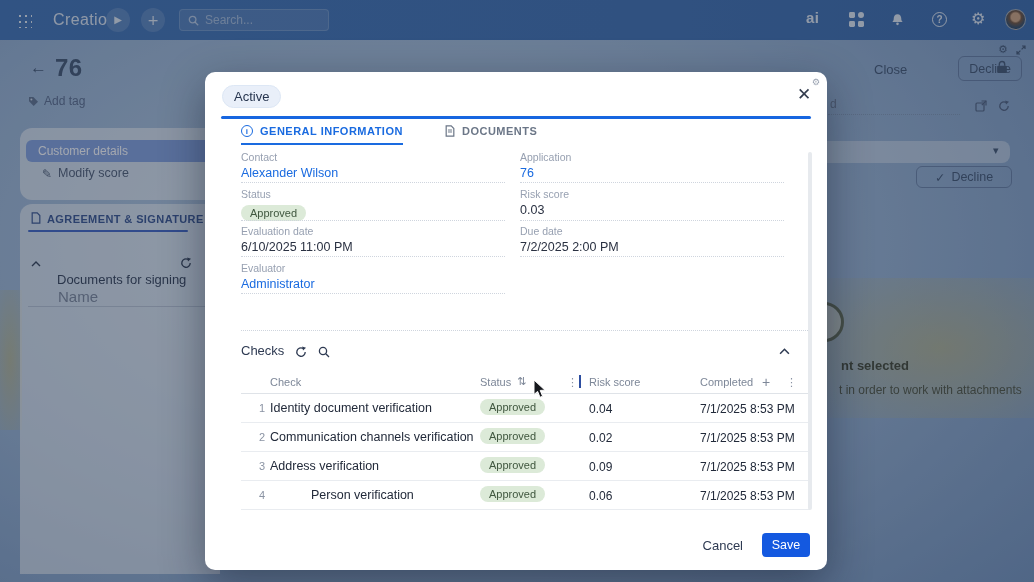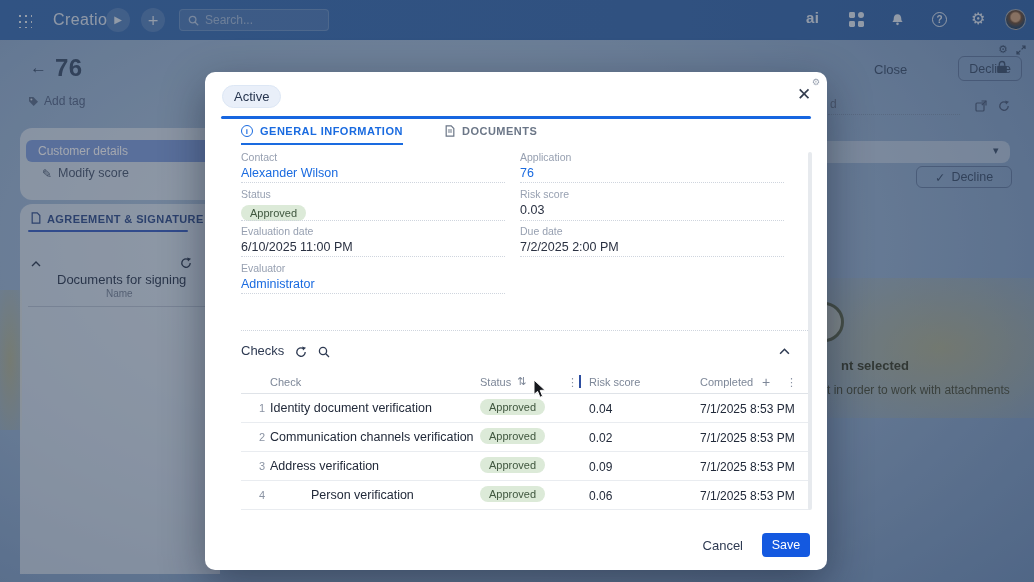--- a/index.html
+++ b/index.html
@@ -32,21 +32,21 @@
   
   .nav-back { color:#3d5271; font-size:17px; }
   .rec-num { color:#3d5271; font-size:24px; font-weight:bold; letter-spacing:.5px; }
   .muted-sm { color:#55688a; font-size:12px; }
   .bg-panel { background:rgba(255,255,255,.5); border-radius:12px; }
   .cust-btn { background:#7d9ddd; border-radius:6px; color:rgba(255,255,255,.95); font-size:12px;
               display:flex; align-items:center; padding:0 12px; }
   .bg-tab { color:#33518f; font-size:11px; font-weight:bold; letter-spacing:.4px; }
   .bg-tab-line { background:#3b62c4; height:2px; border-radius:2px; }
   .bg-strong { color:#2e3c55; font-size:13px; font-weight:500; }
-  .bg-col { color:#76839a; font-size:10px;margin-left:48px; }
+  .bg-col { color:#76839a; font-size:15px; }
   .ghost-btn { border:1px solid rgba(70,90,130,.55); border-radius:6px; color:#3d5271;
                font-size:12.5px; display:flex; align-items:center; justify-content:center; }
   .navy-ico { color:#3d5271; }
   .olive { background:radial-gradient(80% 80% at 60% 50%, rgba(186,176,116,.62), rgba(186,176,116,0)); }
   #dim { position:absolute; left:0; top:0; width:1034px; height:582px;
          background:rgba(36,43,57,.40); }
 
   
   #modal { position:absolute; left:205px; top:72px; width:622px; height:498px;
            background:#ffffff; border-radius:10px; box-shadow:0 14px 44px rgba(10,20,40,.45); }
@@ -179,21 +179,21 @@
         <polygon points="7.2,0.6 11,1.8 8,4.4" fill="#4a5c7c"></polygon>
       </svg>
     <div class="abs" style="left:812px; top:141px; width:198px; height:22px; background:rgba(255,255,255,.35); border-radius:8px;"></div>
     <div class="abs glyph" style="left:993px; top:144px; font-size:11px; color:#3d5271;">▾</div>
     <div class="abs ghost-btn" style="left:916px; top:166px; width:96px; height:22px; gap:6px;">
         <span class="glyph">✓</span>
         <span>Decline</span>
       </div>
     <div class="abs" style="left:804px; top:302px; width:40px; height:40px; border-radius:50%; border:3px solid #5d6650; background:rgba(230,225,200,.4);"></div>
     <div class="abs" style="left:841px; top:358px; font-size:13px; font-weight:bold; color:#3c4232;">nt selected</div>
-    <div class="abs" style="left:827px; top:383px; font-size:12px; color:#4a5040;">t in order to work with attachments</div>
+    <div class="abs" style="left:827px; top:383px; font-size:12px; color:#4a5040;padding-left:12px;">t in order to work with attachments</div>
   </div>
 
   <div id="dim"></div>
 
   <div id="modal">
     <div class="abs m-gear" style="right:7px; top:5px;">⚙</div>
     <div class="abs" style="left:17px; top:13px; display:flex; align-items:center; gap:11px;">
       <span class="badge-active">Active</span>
     </div>
     <div class="abs m-close" style="left:592px; top:14px;">✕</div>

